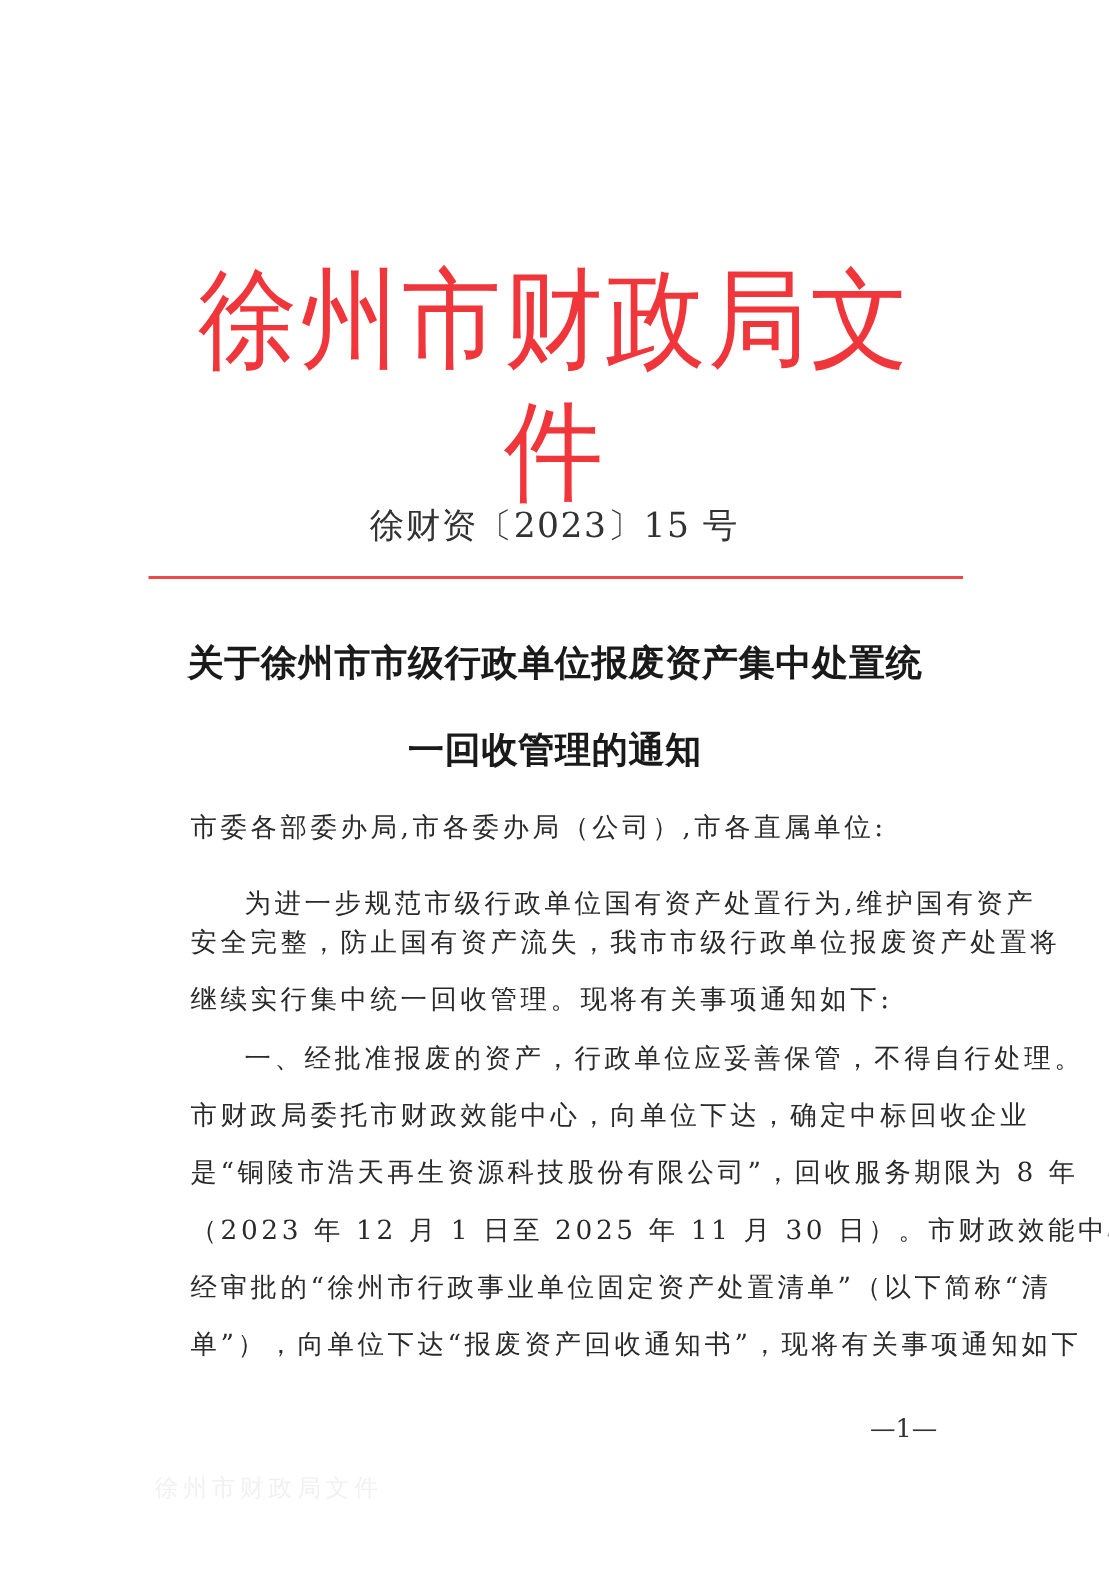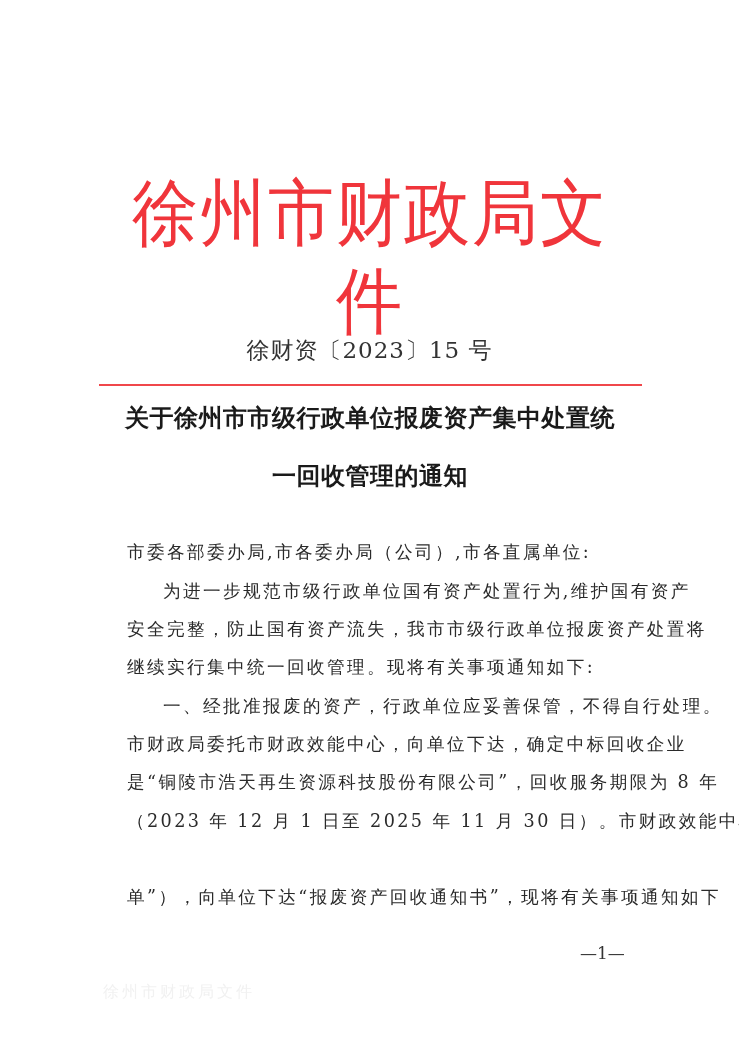--- a/index.html
+++ b/index.html
@@ -17,21 +17,21 @@
   .doc-number {
     position: absolute; left: 0; top: 335px; width: 739px; text-align: center;
     font-size: 23px; color: #333; letter-spacing: 1px;
   }
   .red-rule {
     position: absolute; left: 99px; top: 384px; width: 543px; height: 2px; background: #f0474b;
   }
   .title {
     position: absolute; left: 90px; width: 560px; text-align: center;
     font-family: "DejaVu Sans", "Liberation Sans", sans-serif; font-weight: bold;
-    font-size: 24px; color: #1a1a1a; letter-spacing: 0.5px;
+    font-size: 24px; color: #1a1a1a; letter-spacing: 0.5px; margin-top: 24px;
   }
   .title.l1 { top: 402px; }
   .title.l2 { top: 460px; }
   .body-line {
     position: absolute; left: 103px; width: 545px; white-space: nowrap;
     font-size: 17.6px; line-height: 24px; color: #2a2a2a; letter-spacing: 2.4px; margin-left: 24px;
   }
   .indent { left: 139px; }
   .page-num {
     position: absolute; left: 580px; top: 943px; font-size: 17px; color: #333;
@@ -45,24 +45,25 @@
 
 <div class="page">
   <div class="masthead">徐州市财政局文件</div>
   <div class="doc-number">徐财资〔2023〕15 号</div>
   <div class="red-rule"></div>
 
   <div class="title l1">关于徐州市市级行政单位报废资产集中处置统</div>
   <div class="title l2">一回收管理的通知</div>
 
   <div class="body-line" style="top:540px">市委各部委办局,市各委办局（公司）,市各直属单位:</div>
-  <div class="body-line indent" style="top:579px">为进一步规范市级行政单位国有资产处置行为,维护国有资产</div>
+  <div class="body-line indent" style="top:591px">为进一步规范市级行政单位国有资产处置行为,维护国有资产</div>
   <div class="body-line" style="top:617px">安全完整，防止国有资产流失，我市市级行政单位报废资产处置将</div>
   <div class="body-line" style="top:655px">继续实行集中统一回收管理。现将有关事项通知如下:</div>
   <div class="body-line indent" style="top:694px">一、经批准报废的资产，行政单位应妥善保管，不得自行处理。</div>
   <div class="body-line" style="top:732px">市财政局委托市财政效能中心，向单位下达，确定中标回收企业</div>
   <div class="body-line" style="top:770px">是“铜陵市浩天再生资源科技股份有限公司”，回收服务期限为 8 年</div>
   <div class="body-line" style="top:809px">（2023 年 12 月 1 日至 2025 年 11 月 30 日）。市财政效能中心根据</div>
+  <div class="body-line" style="top:847px">经审批的“徐州市行政事业单位固定资产处置清单”（以下简称“清</div>
   <div class="body-line" style="top:885px">单”），向单位下达“报废资产回收通知书”，现将有关事项通知如下</div>
 
   <div class="page-num">—1—</div>
   <div class="watermark">徐州市财政局文件</div>
 </div>
 
 </body></html>

